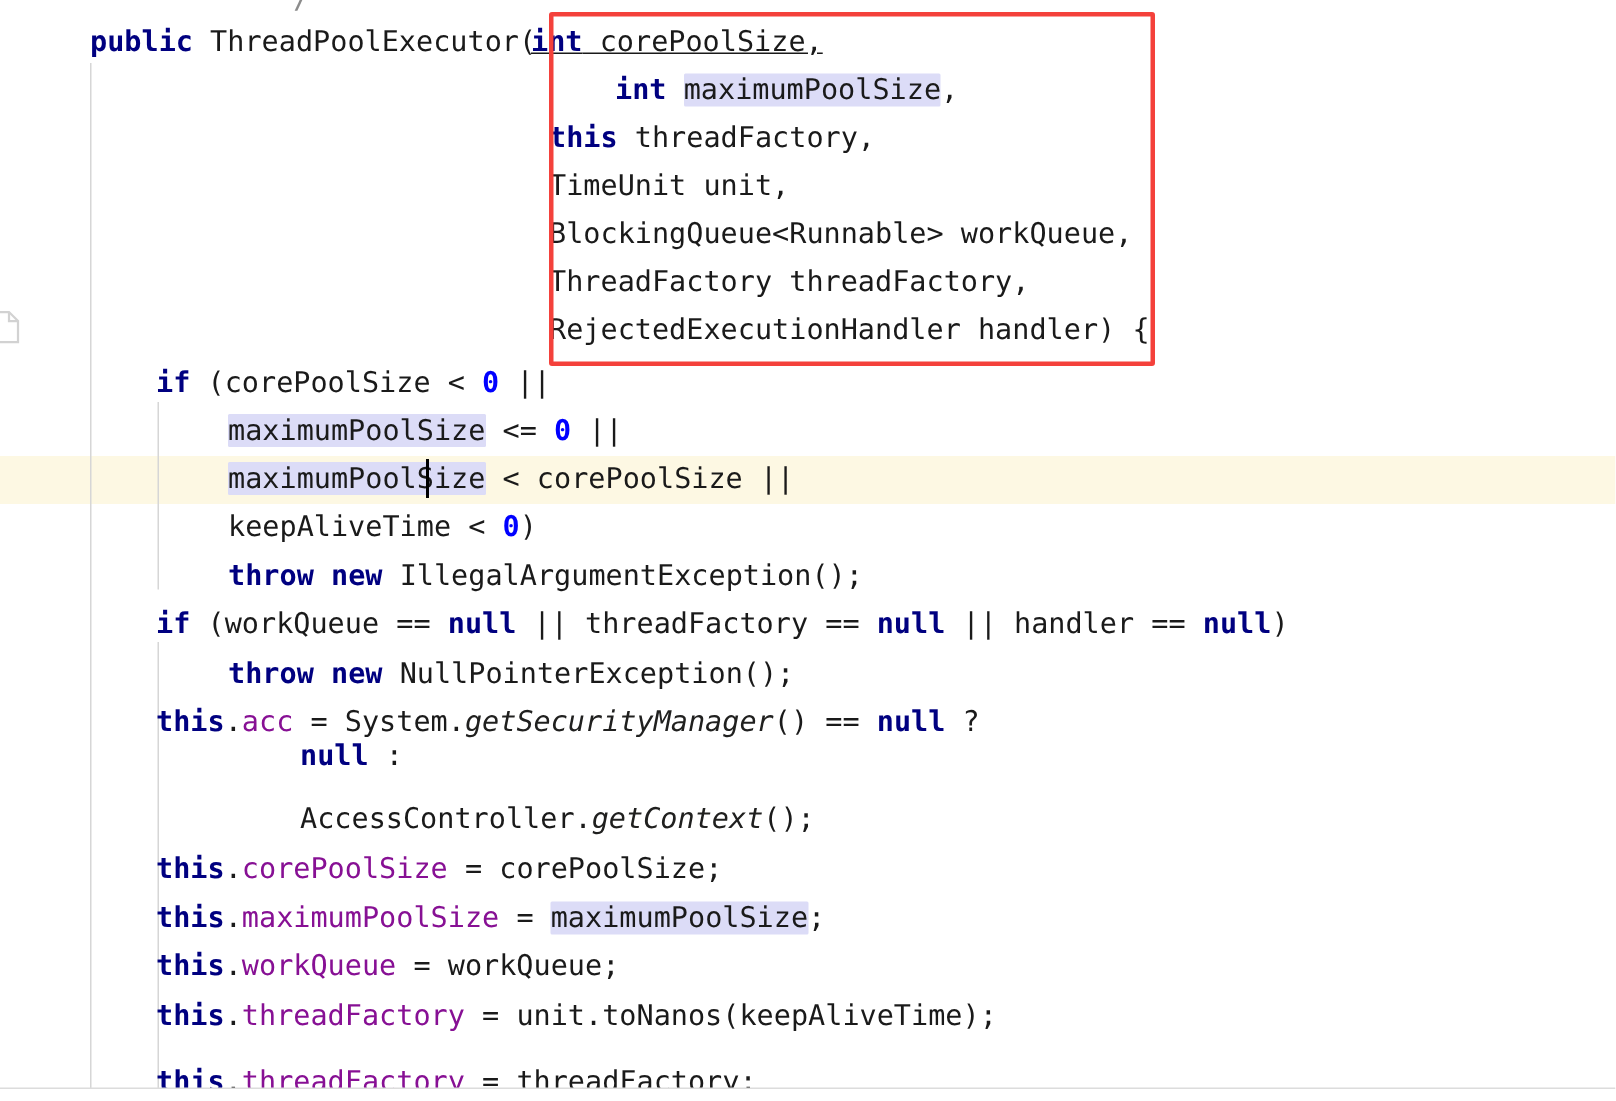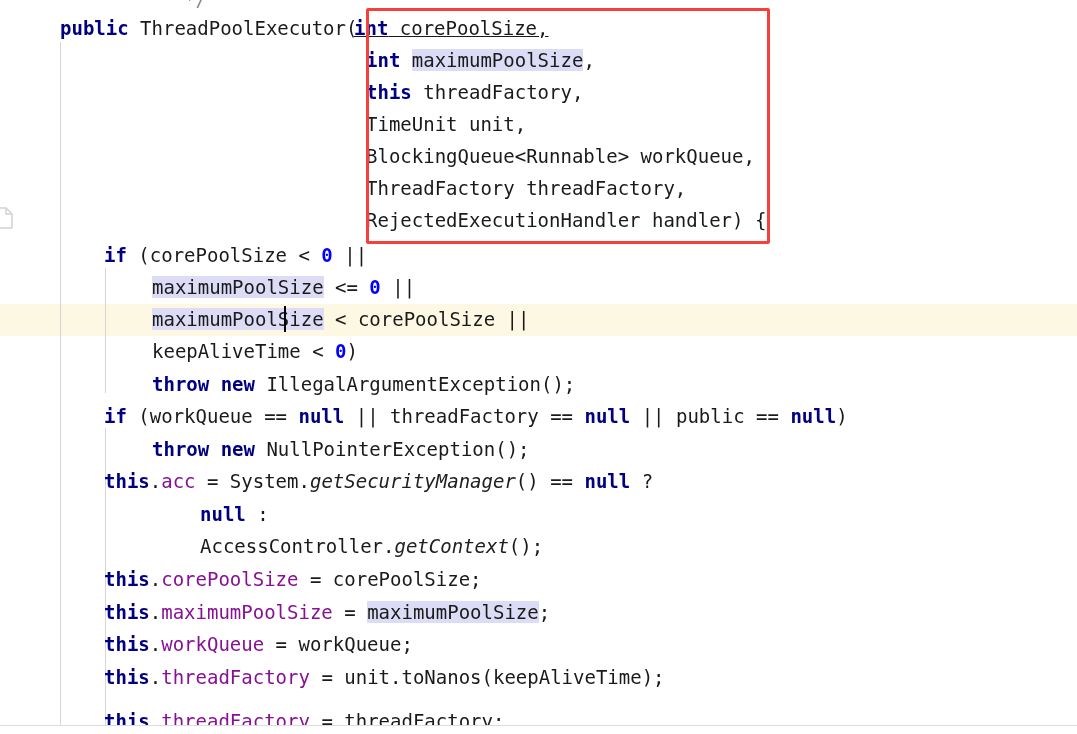--- a/index.html
+++ b/index.html
@@ -140,35 +140,35 @@
   <svg class="fold-icon" style="left:-8px; top:206px;" width="22" height="24" viewBox="0 0 22 24">
     <path d="M1 2 H14 L20 8 V22 H1 Z" fill="#ffffff" stroke="#d2d2d2" stroke-width="1.5"></path>
     <path d="M14 2 V8 H20" fill="none" stroke="#d2d2d2" stroke-width="1.5"></path>
   </svg>
 
   <div class="top-fragment" style="left:184px; top:-12px;">*/</div>
 
   <div class="code" id="code-layer">
       <div class="line" style="left: 60px; top: 12px;"><span class="kw">public</span><span class="plain"> ThreadPoolExecutor(</span></div>
       <div class="line" style="left: 354px; top: 12px; text-decoration: underline;"><span class="kw">int</span><span class="plain"> corePoolSize,</span></div>
-      <div class="line" style="left: 366px; top: 44px;"><span class="kw">int</span><span class="plain"> </span><span class="plain ident-hl">maximumPoolSize</span><span class="plain">,</span></div>
+      <div class="line" style="left: 366px; top: 44px; padding-left: 44px;"><span class="kw">int</span><span class="plain"> </span><span class="plain ident-hl">maximumPoolSize</span><span class="plain">,</span></div>
       <div class="line" style="left: 366px; top: 76px;"><span class="kw">this</span><span class="plain"> threadFactory,</span></div>
       <div class="line" style="left: 366px; top: 108px;"><span class="plain">TimeUnit unit,</span></div>
       <div class="line" style="left: 366px; top: 140px;"><span class="plain">BlockingQueue&lt;Runnable&gt; workQueue,</span></div>
       <div class="line" style="left: 366px; top: 172px;"><span class="plain">ThreadFactory threadFactory,</span></div>
       <div class="line" style="left: 366px; top: 204px;"><span class="plain">RejectedExecutionHandler handler) {</span></div>
       <div class="line" style="left: 104px; top: 239px;"><span class="kw">if</span><span class="plain"> (corePoolSize &lt; </span><span class="num">0</span><span class="plain"> ||</span></div>
       <div class="line" style="left: 152px; top: 271px;"><span class="plain ident-hl">maximumPoolSize</span><span class="plain"> &lt;= </span><span class="num">0</span><span class="plain"> ||</span></div>
       <div class="line" style="left: 152px; top: 303px;"><span class="plain ident-hl">maximumPoolSize</span><span class="plain"> &lt; corePoolSize ||</span></div>
       <div class="line" style="left: 152px; top: 335px;"><span class="plain">keepAliveTime &lt; </span><span class="num">0</span><span class="plain">)</span></div>
       <div class="line" style="left: 152px; top: 368px;"><span class="kw">throw</span><span class="plain"> </span><span class="kw">new</span><span class="plain"> IllegalArgumentException();</span></div>
-      <div class="line" style="left: 104px; top: 400px;"><span class="kw">if</span><span class="plain"> (workQueue == </span><span class="kw">null</span><span class="plain"> || threadFactory == </span><span class="kw">null</span><span class="plain"> || public == </span><span class="kw">null</span><span class="plain">)</span></div>
+      <div class="line" style="left: 104px; top: 400px;"><span class="kw">if</span><span class="plain"> (workQueue == </span><span class="kw">null</span><span class="plain"> || threadFactory == </span><span class="kw">null</span><span class="plain"> || handler == </span><span class="kw">null</span><span class="plain">)</span></div>
       <div class="line" style="left: 152px; top: 433px;"><span class="kw">throw</span><span class="plain"> </span><span class="kw">new</span><span class="plain"> NullPointerException();</span></div>
       <div class="line" style="left: 104px; top: 465px;"><span class="kw">this</span><span class="plain">.</span><span class="fld">acc</span><span class="plain"> = System.</span><span class="mth">getSecurityManager</span><span class="plain">() == </span><span class="kw">null</span><span class="plain"> ?</span></div>
-      <div class="line" style="left: 200px; top: 498px;"><span class="kw">null</span><span class="plain"> :</span></div>
+      <div class="line" style="left: 200px; top: 488px;"><span class="kw">null</span><span class="plain"> :</span></div>
       <div class="line" style="left: 200px; top: 530px;"><span class="plain">AccessController.</span><span class="mth">getContext</span><span class="plain">();</span></div>
       <div class="line" style="left: 104px; top: 563px;"><span class="kw">this</span><span class="plain">.</span><span class="fld">corePoolSize</span><span class="plain"> = corePoolSize;</span></div>
       <div class="line" style="left: 104px; top: 596px;"><span class="kw">this</span><span class="plain">.</span><span class="fld">maximumPoolSize</span><span class="plain"> = </span><span class="plain ident-hl">maximumPoolSize</span><span class="plain">;</span></div>
       <div class="line" style="left: 104px; top: 628px;"><span class="kw">this</span><span class="plain">.</span><span class="fld">workQueue</span><span class="plain"> = workQueue;</span></div>
       <div class="line" style="left: 104px; top: 661px;"><span class="kw">this</span><span class="plain">.</span><span class="fld">threadFactory</span><span class="plain"> = unit.toNanos(keepAliveTime);</span></div>
       <div class="line" style="left: 104px; top: 693px; margin-top: 12px;"><span class="kw">this</span><span class="plain">.</span><span class="fld">threadFactory</span><span class="plain"> = threadFactory;</span></div>
     </div>
 
   <div class="annot-box" id="annot-box" style="left: 366px; top: 8px; width: 404px; height: 236px; border-color: rgb(244, 65, 59);"></div>
 

